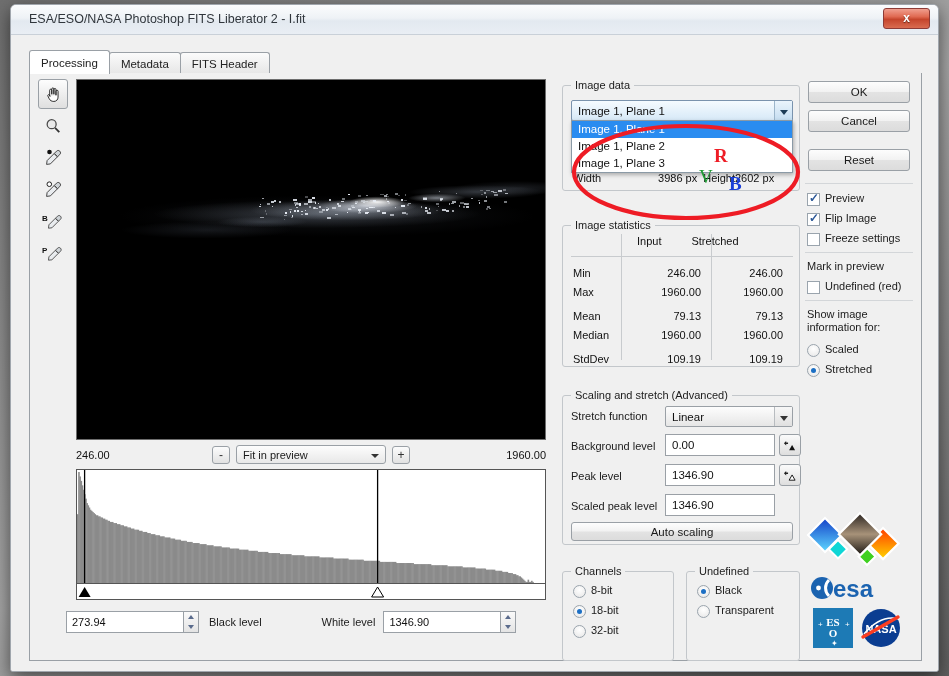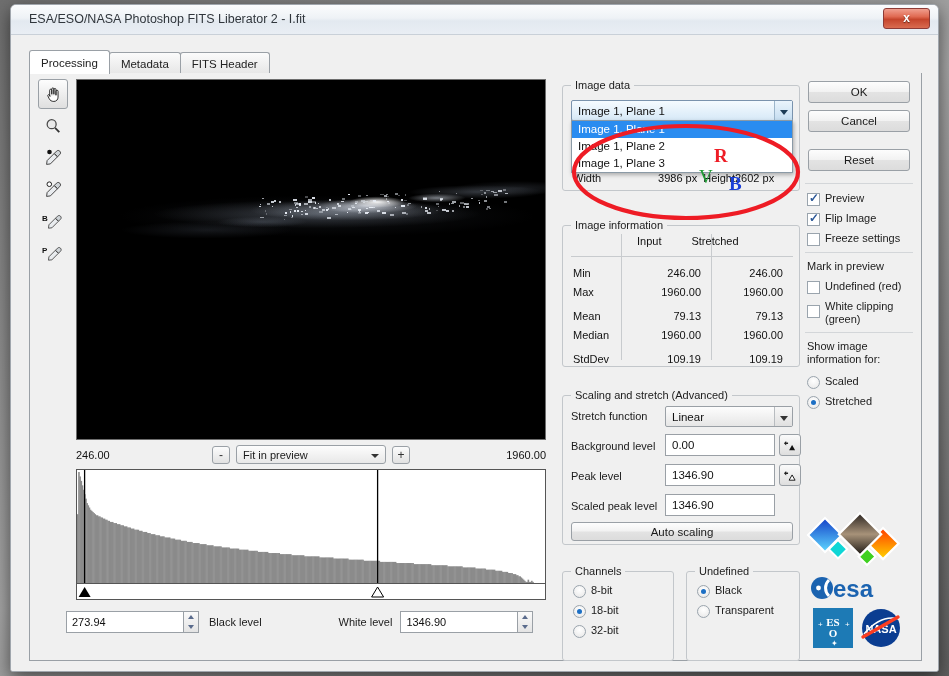--- a/index.html
+++ b/index.html
@@ -854,21 +854,21 @@
           <input class="txtin" style="width: 118px;" value="273.94">
           <div class="spin">
               <div>
                 <i class="ar up"></i>
               </div>
               <div>
                 <i class="ar dn"></i>
               </div>
             </div>
           <span class="lbl" style="margin-left:10px;">Black level</span>
-          <span class="lbl" style="margin-left:77px;">White level</span>
+          <span class="lbl" style="margin-left:60px;">White level</span>
           <input class="txtin" style="width: 118px; margin-left: 8px;" value="1346.90">
           <div class="spin">
               <div>
                 <i class="ar up"></i>
               </div>
               <div>
                 <i class="ar dn"></i>
               </div>
             </div>
         </div>
@@ -890,21 +890,21 @@
         <div class="hline" style="left:8px; top:80px; width:222px;"></div>
         <div style="position:absolute; left:10px; top:86px; width:220px; display:flex; font-size:11px; color:#111;">
           <span>Width</span>
           <span style="flex:1; text-align:right; padding-right:6px;">3986 px</span>
           <span>Height</span>
           <span style="width:58px; text-align:left;">2602 px</span>
         </div>
       </div>
 
       <div class="group" style="left:532px; top:152px; width:238px; height:142px;">
-        <span class="legend">Image information</span>
+        <span class="legend">Image statistics</span>
         <div class="vline" style="left:58px; top:8px; height:126px;"></div>
         <div class="vline" style="left:148px; top:8px; height:126px;"></div>
         <div class="hline" style="left:8px; top:30px; width:222px;"></div>
         <div style="position:absolute; left:0; top:9px; width:100%; display:flex; font-size:11px; color:#111;">
           <span style="width:58px;"></span>
           <span style="width:16px;"></span>
           <span>Input</span>
           <span style="width:30px;"></span>
           <span>Stretched</span>
         </div>
@@ -1017,24 +1017,20 @@
               <span class="cbox"></span>
               <span class="lbl">Freeze settings</span>
             </div>
         </div>
         <div class="sep" style="margin:6px 6px 7px;"></div>
         <div style="padding-left:8px;">
           <div class="lbl" style="margin-bottom:8px;">Mark in preview</div>
           <div class="check">
               <span class="cbox"></span>
               <span class="lbl">Undefined (red)</span>
-            </div>
-          <div class="check">
-              <span class="cbox" style="margin-top:5px;"></span>
-              <span class="lbl" style="line-height:13px;width:82px;">White clipping (green)</span>
             </div>
         </div>
         <div class="sep" style="margin:4px 6px 7px;"></div>
         <div style="padding-left:8px;">
           <div class="lbl" style="line-height:13px;width:92px;margin-bottom:9px;">Show image information for:</div>
           <div class="radio">
               <span class="rdot"></span>
               <span class="lbl">Scaled</span>
             </div>
           <div class="radio">

